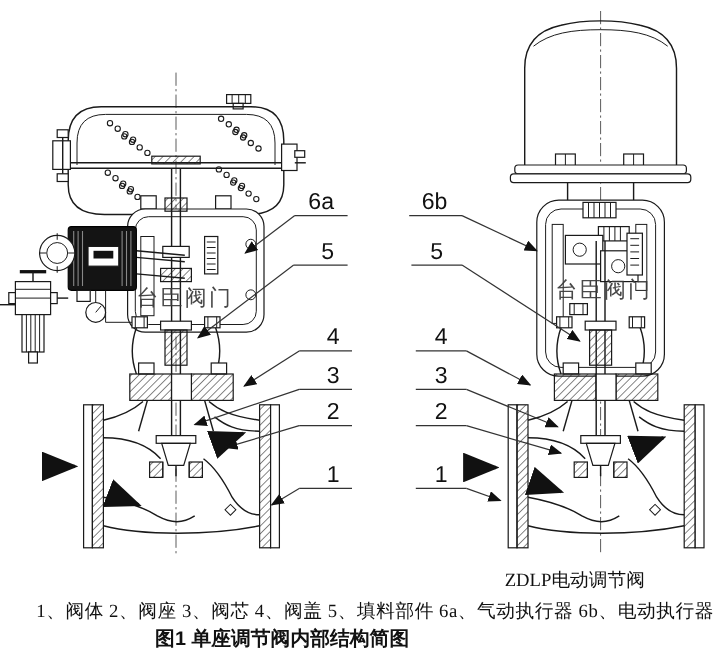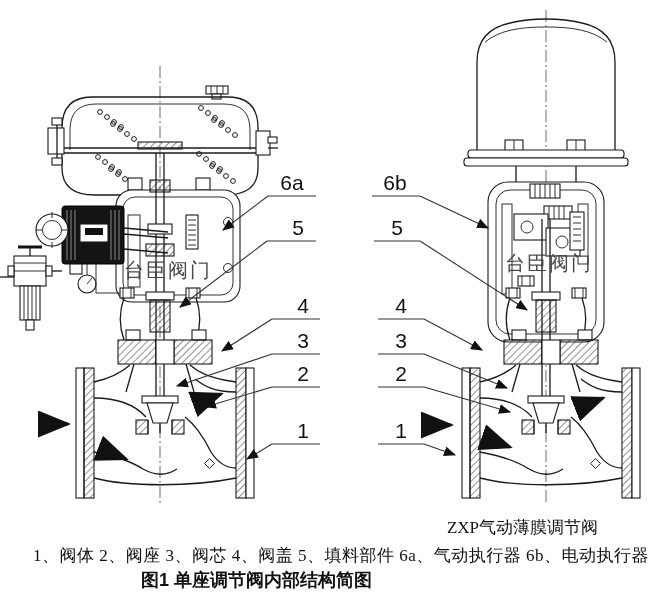--- a/index.html
+++ b/index.html
@@ -295,16 +295,16 @@
     <path d="M424,354 L507,388" class="lead" marker-end="url(#arr)"></path>
     <text x="401" y="381" text-anchor="middle" class="lbl">2</text>
     <line x1="378" y1="387" x2="424" y2="387" class="lead"></line>
     <path d="M424,387 L510,412" class="lead" marker-end="url(#arr)"></path>
     <text x="401" y="438" text-anchor="middle" class="lbl">1</text>
     <line x1="378" y1="444" x2="424" y2="444" class="lead"></line>
     <path d="M424,444 L455,455" class="lead" marker-end="url(#arr)"></path>
   </g>
 </svg>
 
-  <div class="cap cap-right">ZXP气动薄膜调节阀</div>
+  <div class="cap cap-right">ZDLP电动调节阀</div>
   <div class="cap cap-parts">1、阀体 2、阀座 3、阀芯 4、阀盖 5、填料部件 6a、气动执行器 6b、电动执行器</div>
   <div class="cap cap-title">图1  单座调节阀内部结构简图</div>
 </div>
 
 </body></html>

